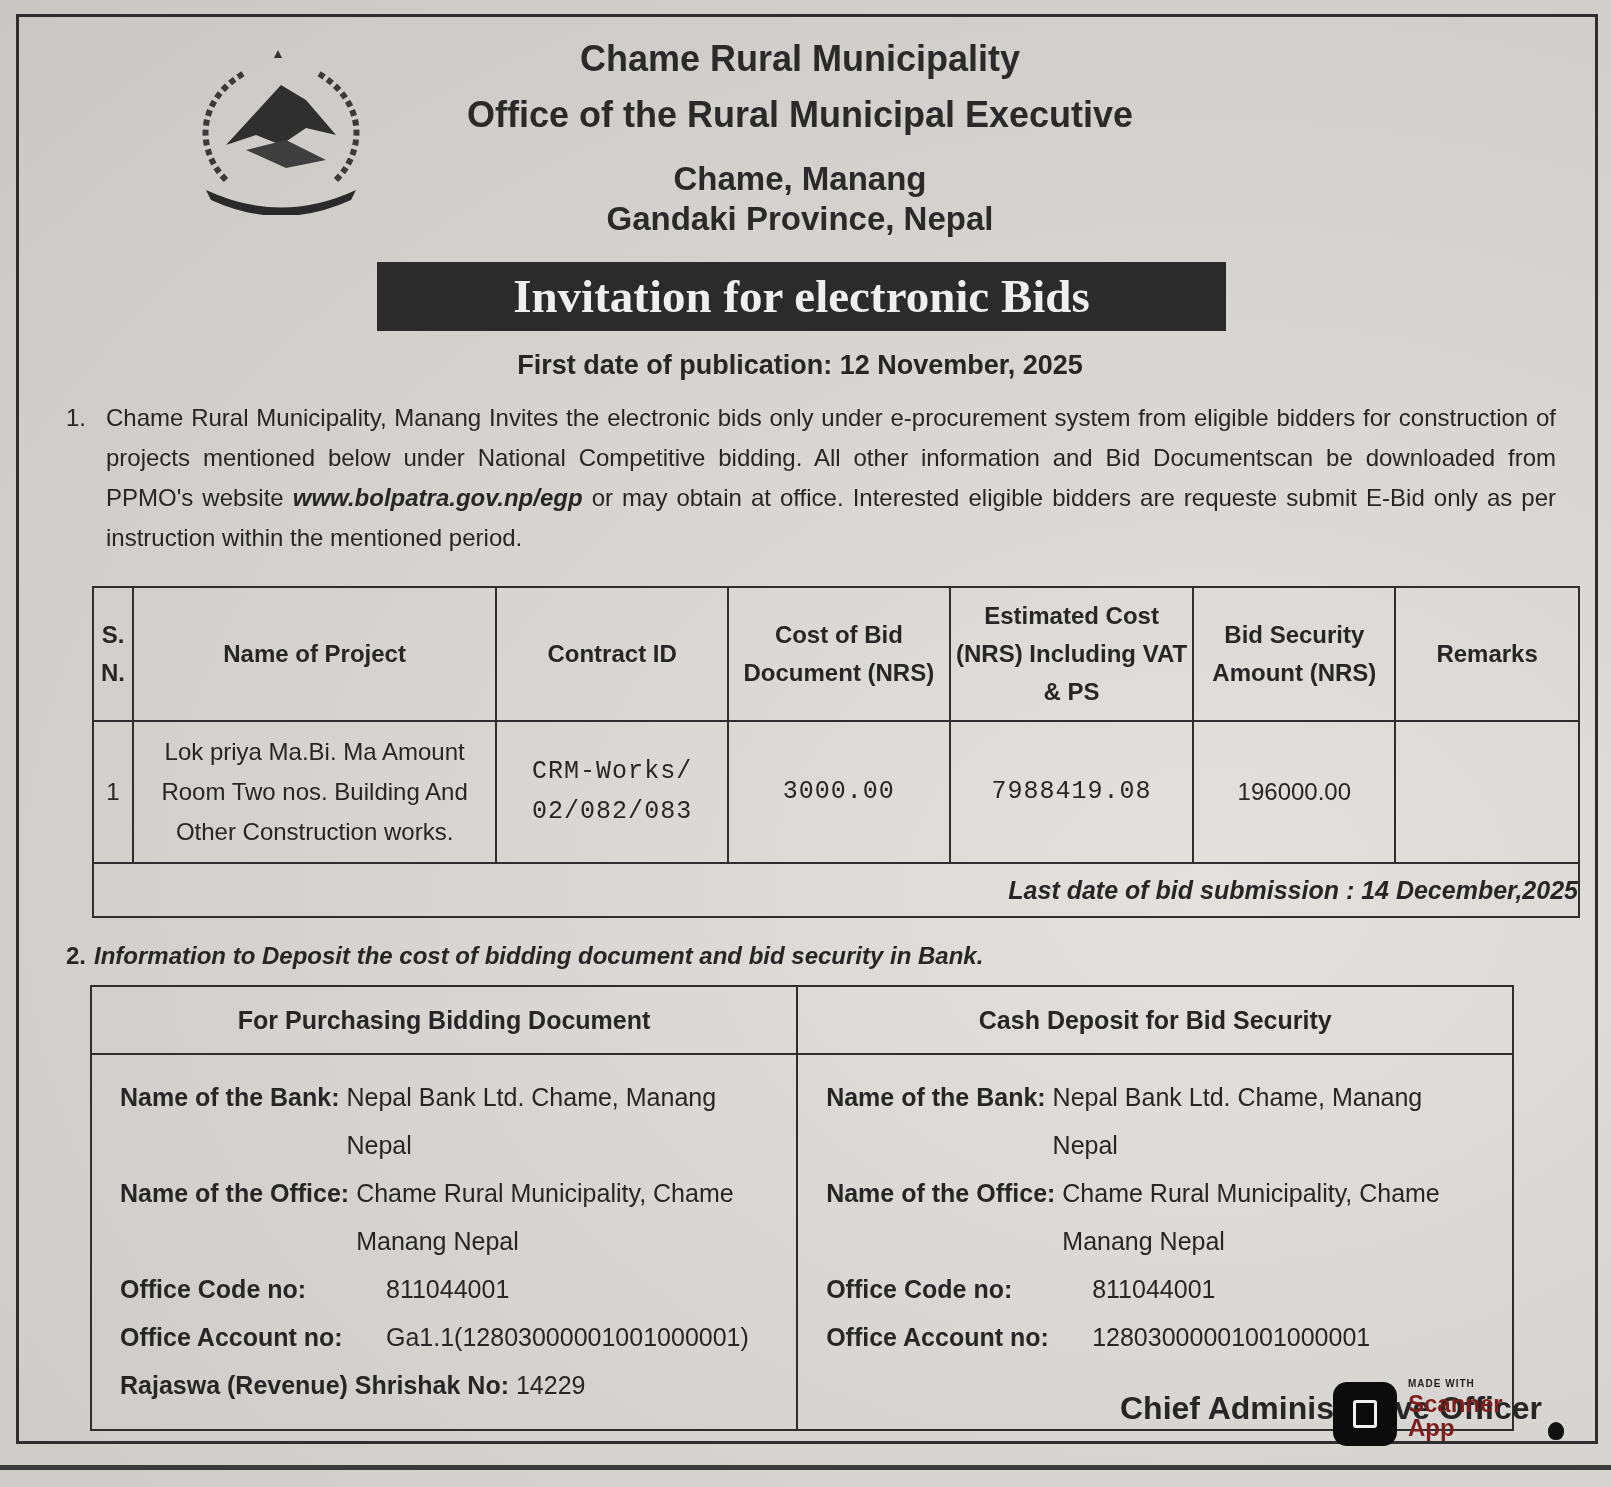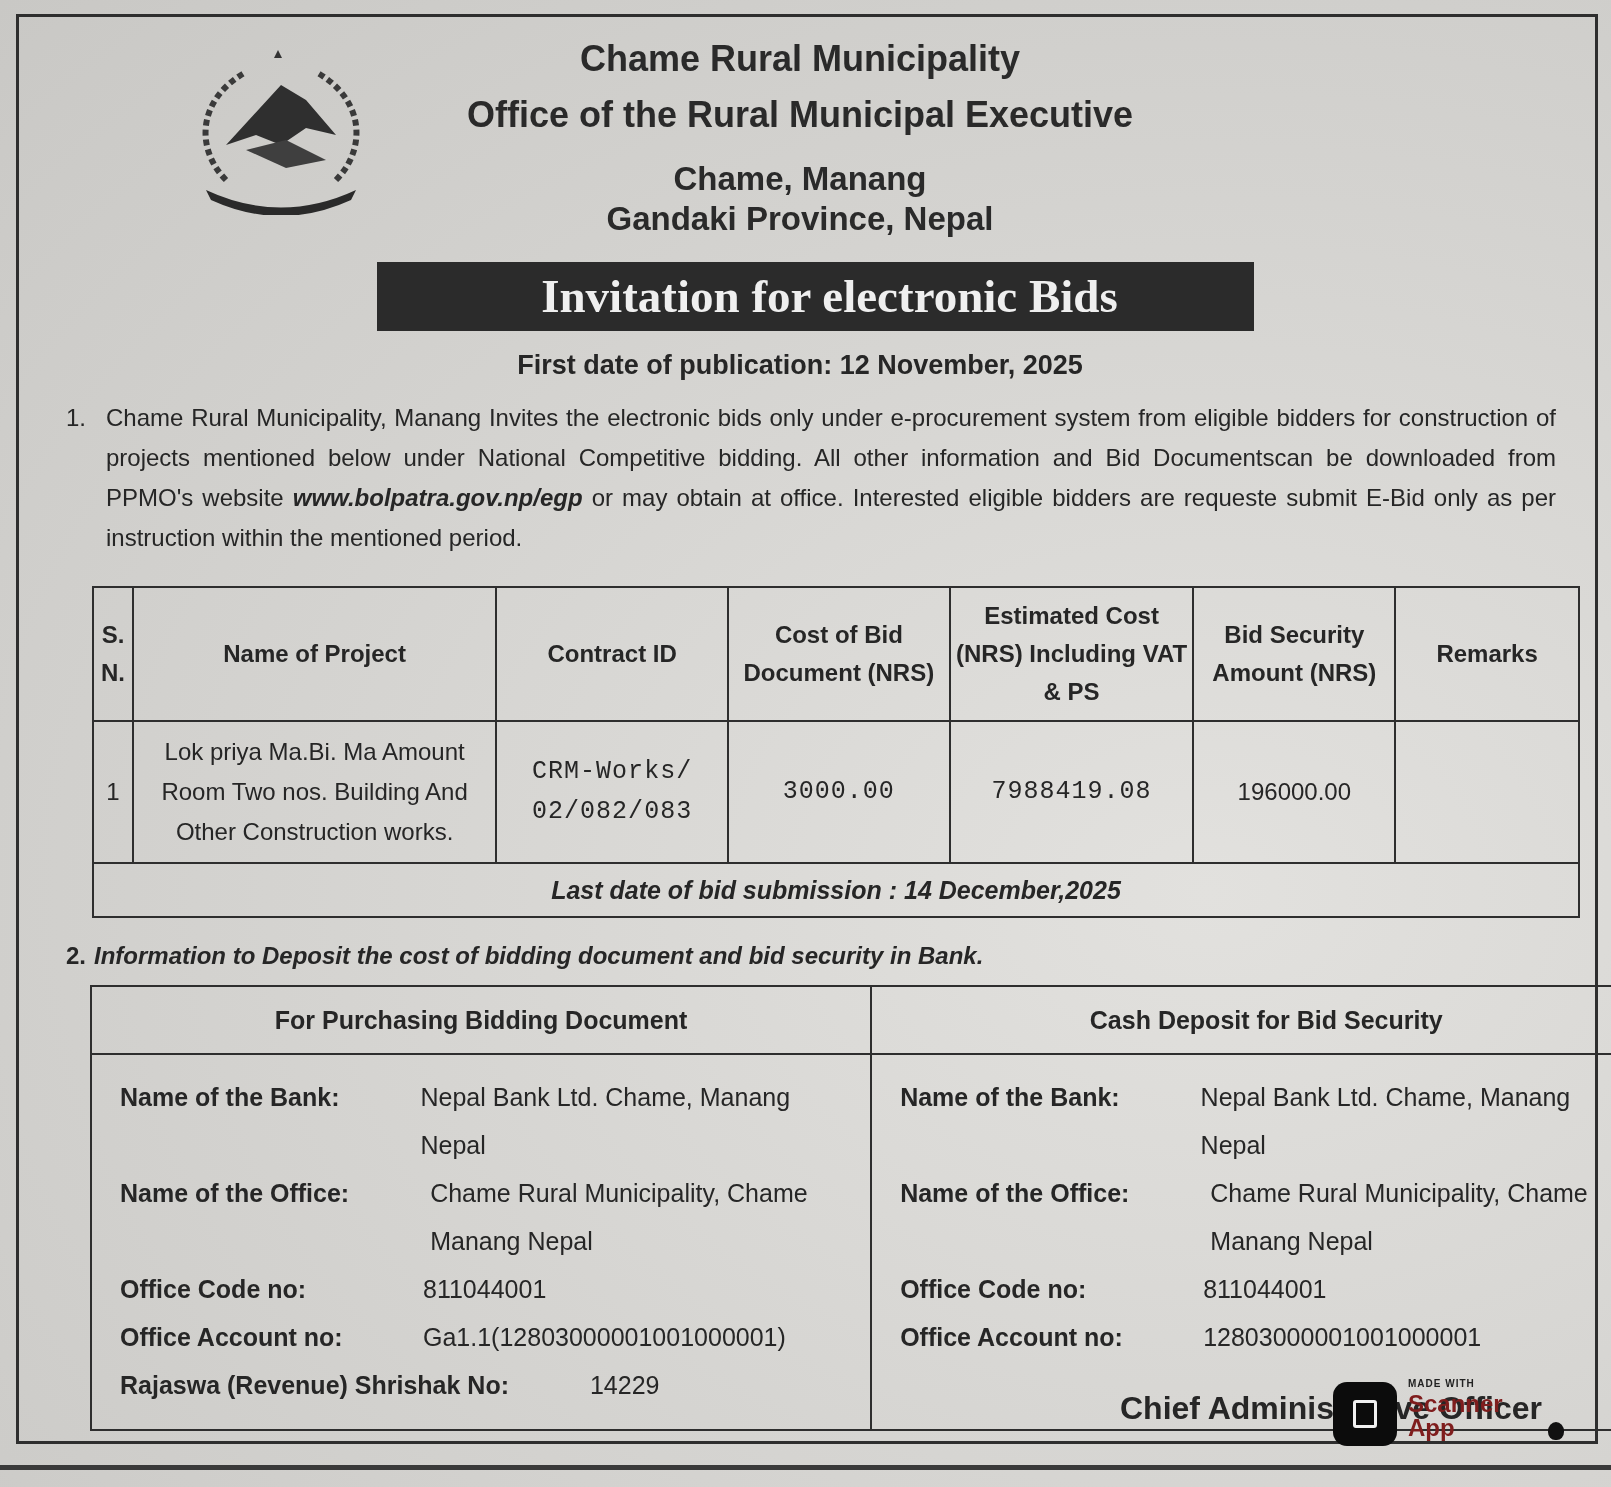--- a/index.html
+++ b/index.html
@@ -30,51 +30,51 @@
     font-weight:bold; color:#2a2a2a; white-space:nowrap;
   }
   .hdr1 { top:38px; font-size:36px; }
   .hdr2 { top:94px; font-size:36px; }
   .hdr3 { top:160px; font-size:33px; }
   .hdr4 { top:200px; font-size:33px; }
   .banner {
     position:absolute; left:377px; top:262px; width:849px; height:69px;
     background:#2b2b2b; color:#efefef;
     font-family:"Liberation Serif", serif; font-weight:bold; font-size:47px;
-    text-align:center; line-height:69px;padding-left:28px;
+    text-align:center; line-height:69px;
   }
   .pubdate {
     position:absolute; left:380px; top:350px; width:840px; text-align:center;
     font-weight:bold; font-size:27px;
   }
   .para {
     position:absolute; left:66px; top:398px; width:1490px;
     font-size:24px; line-height:40px; text-align:justify;
   }
   .para .num { position:absolute; left:0; top:0; }
   .para .txt { margin-left:40px; display:block; }
   .para .url { font-weight:bold; font-style:italic; }
 
   table { border-collapse:collapse; position:absolute;margin-left:24px; }
   table td, table th { border:2px solid #2e2e2e; }
   .t1 { left:68px; top:586px; width:1488px; }
   .t1 th { font-size:24px; font-weight:bold; text-align:center; padding:6px 4px; line-height:38px; height:120px; }
   .t1 td { font-size:24px; text-align:center; padding:6px 6px; line-height:40px; height:128px; }
   .t1 td.mono { font-family:"Liberation Mono", monospace; font-size:25px; letter-spacing:1px; }
-  .t1 td.footer { height:52px; font-weight:bold; font-style:italic; font-size:25px; padding:0; }
+  .t1 td.footer { height:52px; font-weight:bold; font-style:italic; font-size:25px; padding:0;text-align:right; }
 
   .sec2 {
     position:absolute; left:66px; top:942px; font-size:24px; font-weight:bold;
   }
   .sec2 .label { font-style:italic; margin-left:8px; }
 
   .t2 { left:66px; top:985px; width:1214px; }
   .t2 th { font-size:25px; font-weight:bold; height:64px; text-align:center; }
   .t2 td { vertical-align:top; font-size:25px; padding:18px 20px 20px 28px; height:310px; }
-  .kv { display:flex; line-height:48px;gap:37px; }
+  .kv { display:flex; line-height:48px; }
   .kv .k { font-weight:bold; white-space:nowrap; }
   .kv .v { }
   .kv.wide .k { width:266px; }
   .kv .v.wrap { width:440px; }
   .sig {
     position:absolute; left:1120px; top:1390px; font-size:32px; font-weight:bold;
   }
   .wm {
     position:absolute; left:1333px; top:1382px; width:64px; height:64px;
     background:#0c0c0c; border-radius:14px;

